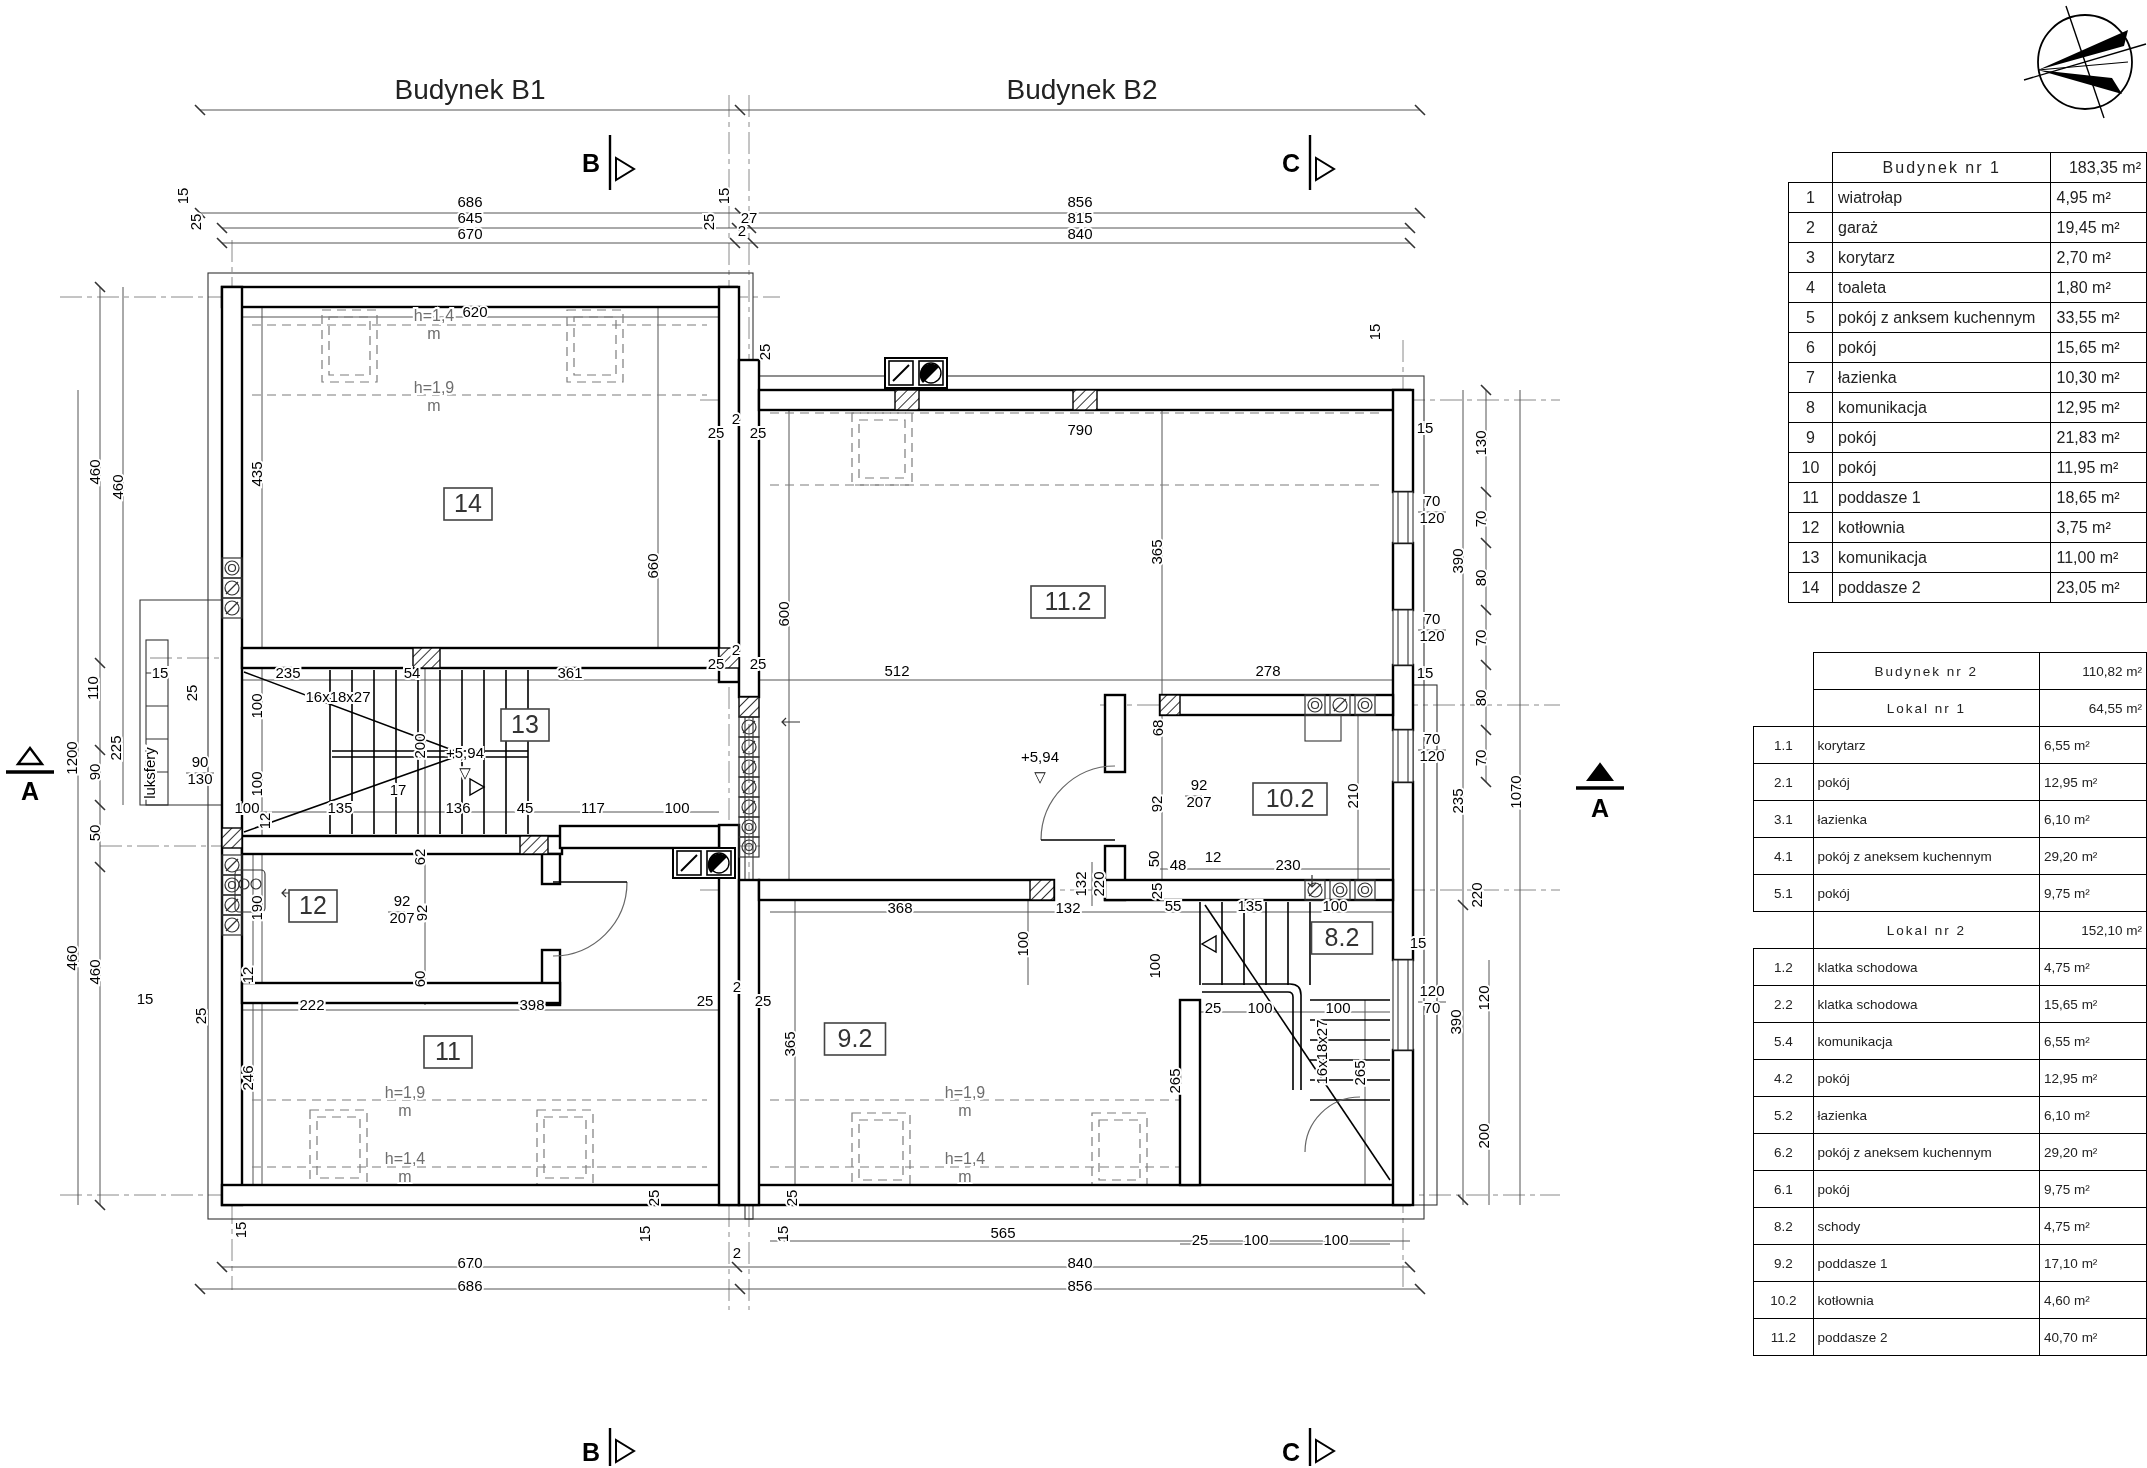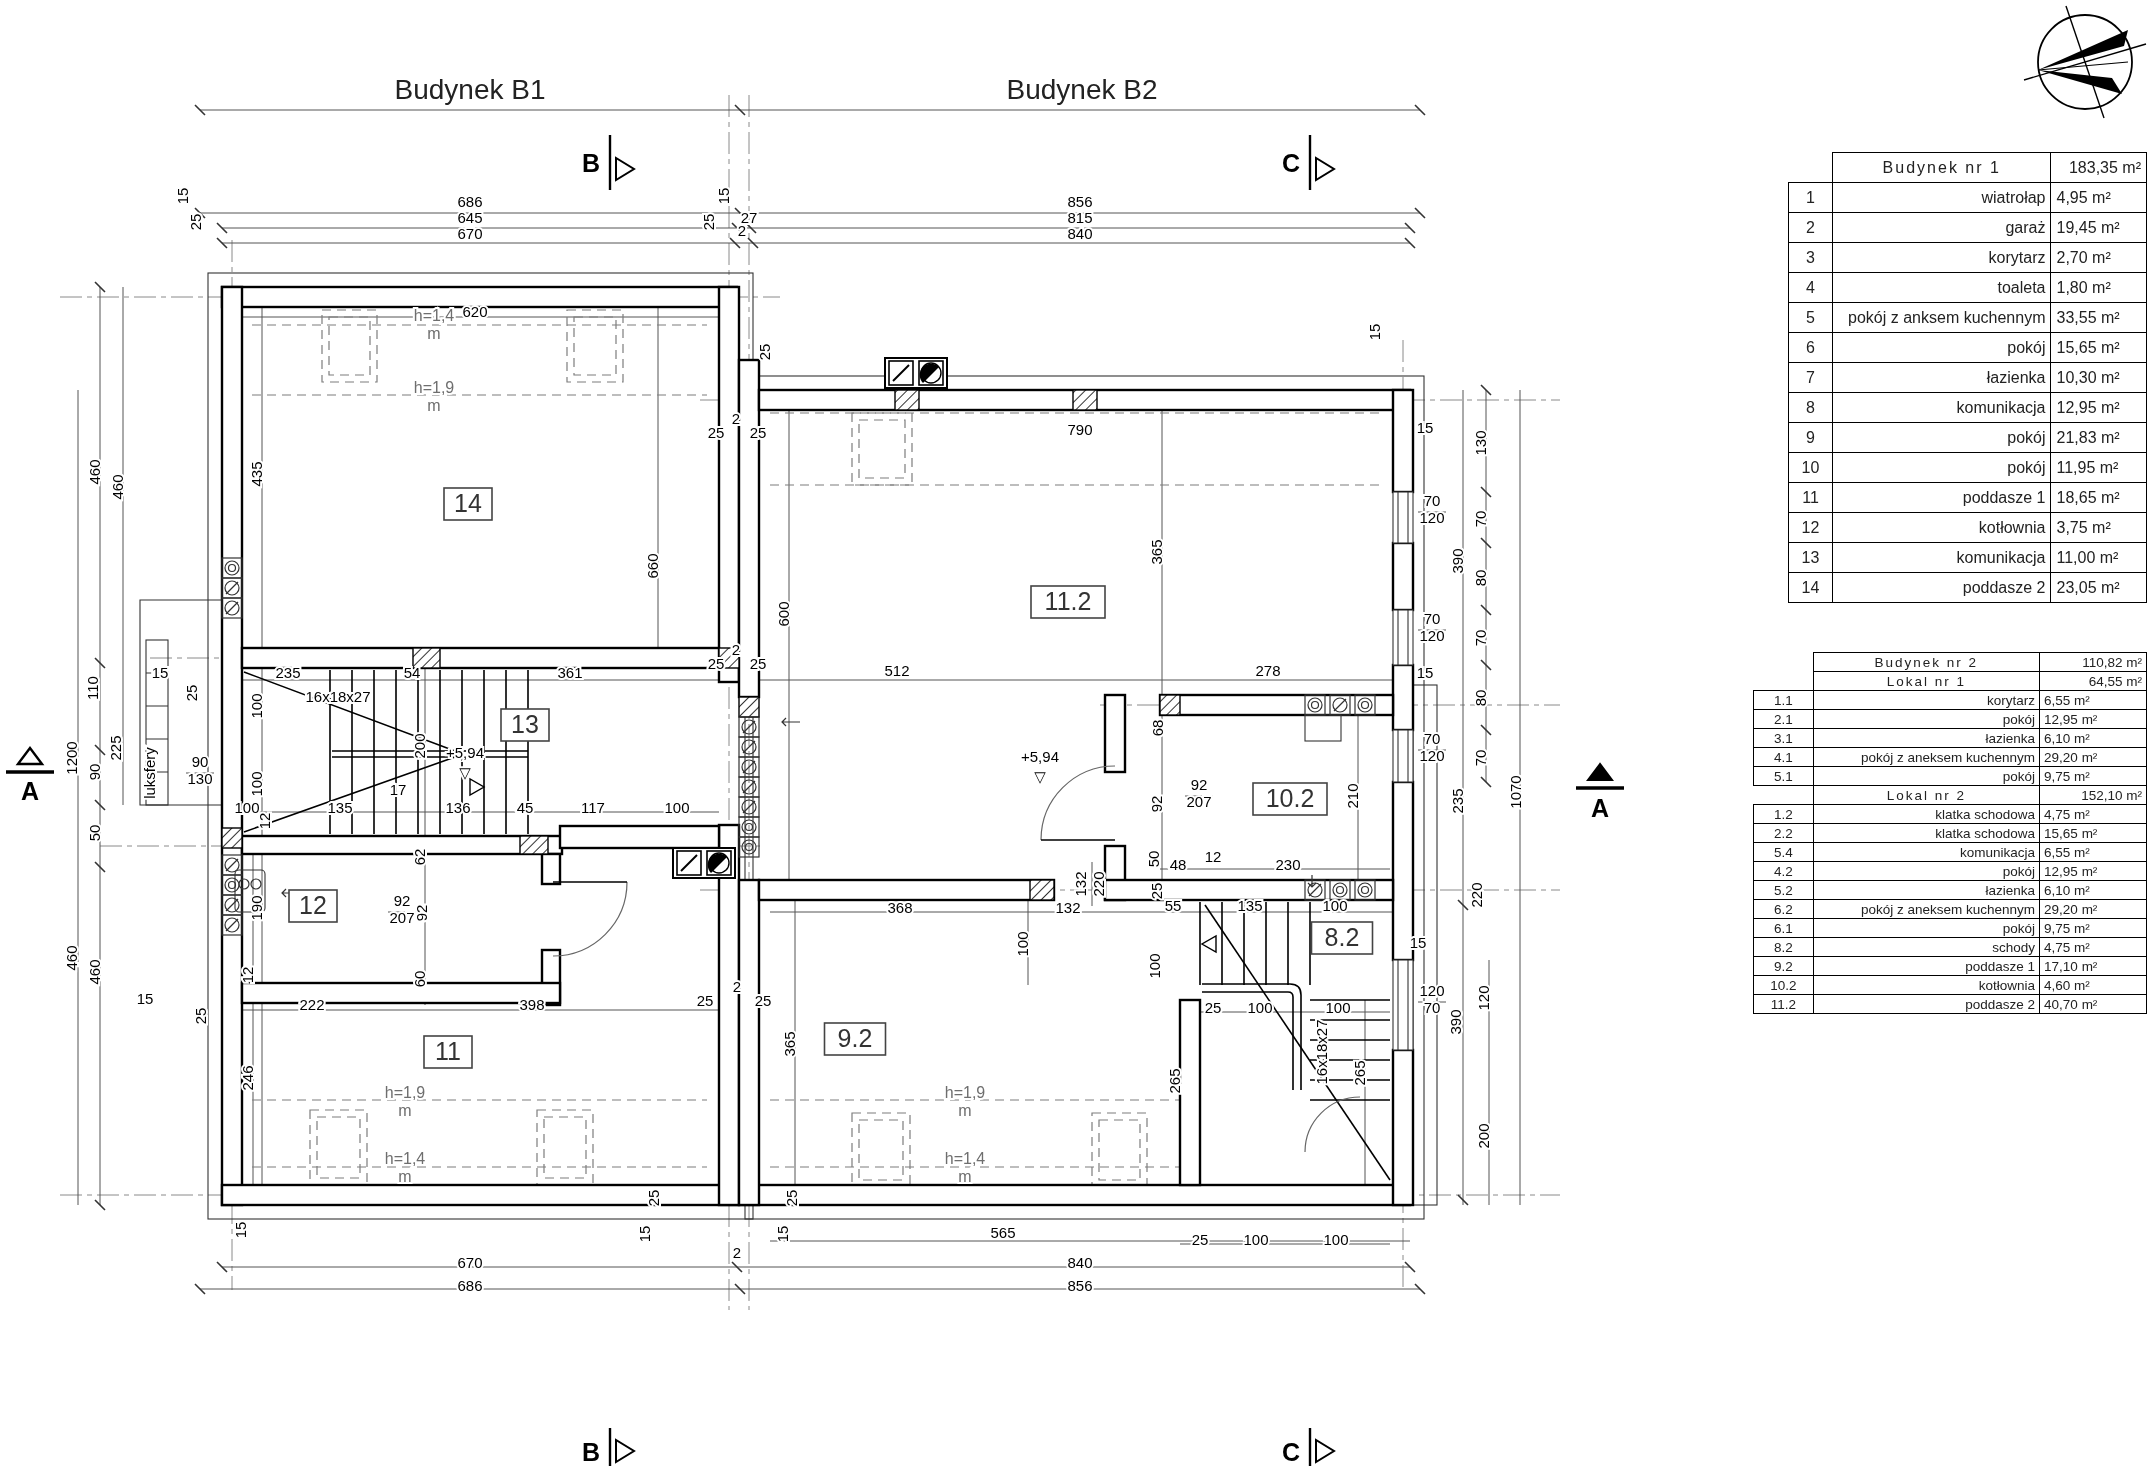--- a/index.html
+++ b/index.html
@@ -22,29 +22,29 @@
   text.grey{font:16px "Liberation Sans",sans-serif;fill:#6e6e6e;paint-order:stroke;stroke:#fff;stroke-width:4px;}
   text.title{font:28px "Liberation Sans",sans-serif;fill:#222;paint-order:stroke;stroke:#fff;stroke-width:6px;}
   text.big{font:bold 25px "Liberation Sans",sans-serif;fill:#000;paint-order:stroke;stroke:#fff;stroke-width:5px;}
   text.room{font:25px "Liberation Sans",sans-serif;fill:#333;}
   .roombox{fill:#fff;stroke:#444;stroke-width:1.6;}
   
   .ptable{position:absolute;border-collapse:collapse;background:#fff;}
   .ptable td{border:1.6px solid #000;color:#222;vertical-align:middle;
              padding:1px 5px;white-space:nowrap;}
   .ptable td.num{text-align:center;width:52px;}
-  .ptable td.name{width:220px;text-align:right;}
+  .ptable td.name{width:220px;text-align:left;}
   .ptable td.area{width:100px;text-align:left;}
   .ptable tr.hdr td{text-align:center;letter-spacing:2px;}
   .ptable tr.hdr td.area{text-align:right;letter-spacing:0;}
   .ptable tr.hdr td.num{border:none;}
   #tbl1{left:1753px;top:152px;font-size:16px;margin-left:35px;}
   #tbl1 td{height:27px;}
   #tbl2{left:1753px;top:652px;font-size:13.5px;}
-  #tbl2 td{height:18px;padding:0 4px;}
+  #tbl2 td{height:18px;padding:9px 4px;}
 </style>
 </head>
 <body>
 
 <div id="stage">
 
   <svg width="2147" height="1468" viewBox="0 0 2147 1468">
     <defs>
       <pattern id="hp" width="7" height="7" patternTransform="rotate(45)" patternUnits="userSpaceOnUse">
         <rect width="7" height="7" fill="#fff"></rect>

